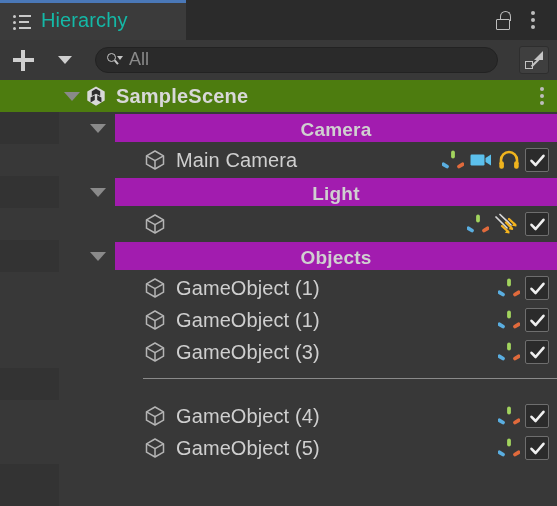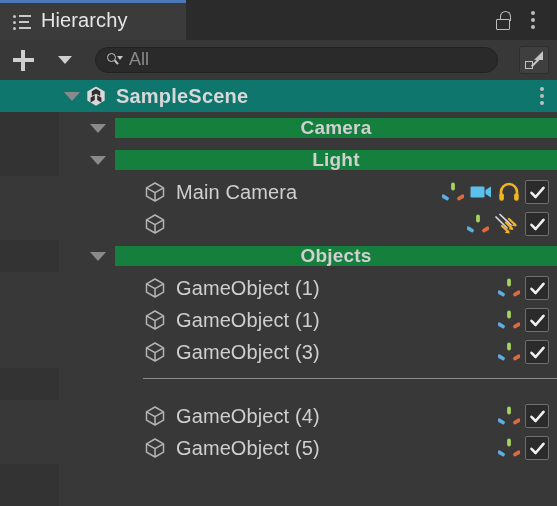--- a/index.html
+++ b/index.html
@@ -28,21 +28,21 @@
     width: 186px;
     background: #3b3b3b;
     display: flex;
     align-items: center;
     gap: 10px;
     padding-left: 13px;
     border-top: 3px solid #4a78b8;
   }
   .tab-label {
     font-size: 20px;
-    color: #e5e5e5;
+    color: #14b8a6;
     letter-spacing: .1px;
     padding-bottom: 2px;
   }
   .hier-icon { width: 18px; height: 16px; position: relative; flex: 0 0 auto; }
   .hier-icon i {
     position: absolute; background: #c9c9c9; display: block;
   }
   .hier-icon .d { width: 3px; height: 3px; border-radius: 50%; left: 0; }
   .hier-icon .b { height: 2px; left: 6px; }
   .hier-icon .r1 { top: 1px; }
@@ -193,21 +193,21 @@
   .row {
     position: relative;
     height: 32px;
     display: flex;
     align-items: center;
     z-index: 2;
   }
 
   
   .row-scene {
-    background: #0f766e;
+    background: #4d7c0f;
     height: 32px;
   }
   .row-scene .foldout { margin-left: 63px; }
   .unity-logo { width: 22px; height: 22px; margin-left: 4px; flex: 0 0 auto; }
   .row-scene .name {
     font-size: 20px; color: #d8d8d8; margin-left: 9px;
     font-weight: bold; letter-spacing: .2px;
   }
   .row-scene .kebab-wrap { margin-left: auto; padding-right: 13px; }
 
@@ -222,24 +222,24 @@
     border-left: 8px solid transparent;
     border-right: 8px solid transparent;
     border-top: 9px solid #8a8a8a;
   }
 
   
   .row-section .foldout { margin-left: 89px; }
   .section-bar {
     margin-left: 8px;
     flex: 1;
-    height: 20px;
-    background: #15803d;
+    height: 28px;
+    background: #a21caf;
     display: flex;
-    align-items: center;
+    align-items: flex-end;
     justify-content: center;
   }
   .section-bar .title {
     font-size: 19px;
     color: #d0d0d0;
     font-weight: bold;
     letter-spacing: .2px;
     padding-bottom: 1px;
   }
 
@@ -375,29 +375,20 @@
 
     <div class="row row-section">
       <span class="foldout">
         <span class="tri"></span>
       </span>
       <span class="section-bar">
         <span class="title">Camera</span>
       </span>
     </div>
 
-    <div class="row row-section">
-      <span class="foldout">
-        <span class="tri"></span>
-      </span>
-      <span class="section-bar">
-        <span class="title">Light</span>
-      </span>
-    </div>
-
     <div class="row row-obj">
       <span class="cube">
         <svg width="24" height="24" viewBox="0 0 24 24" fill="none" stroke="#b4b4b4" stroke-width="1.5" stroke-linejoin="round">
           <polygon points="12,3 20.5,7.8 20.5,16.2 12,21 3.5,16.2 3.5,7.8"></polygon>
           <polyline points="3.5,7.8 12,12.6 20.5,7.8"></polyline>
           <line x1="12" y1="12.6" x2="12" y2="21"></line>
         </svg>
       </span>
       <span class="name">Main Camera</span>
       <span class="icons">
@@ -419,20 +410,29 @@
             <path d="M3 14 V11 a8 8 0 0 1 16 0 v3" fill="none" stroke="#f0b41e" stroke-width="2.6" stroke-linecap="round"></path>
             <rect x="1.3" y="12.2" width="4.6" height="7.6" rx="2.1" fill="#f0b41e"></rect>
             <rect x="16.1" y="12.2" width="4.6" height="7.6" rx="2.1" fill="#f0b41e"></rect>
           </svg>
         </span>
         <span class="cbox">
           <svg width="17" height="17" viewBox="0 0 17 17">
             <polyline points="2.5,8.8 6.6,13 14.5,3.8" fill="none" stroke="#f0f0f0" stroke-width="2.6" stroke-linecap="round" stroke-linejoin="round"></polyline>
           </svg>
         </span>
+      </span>
+    </div>
+
+    <div class="row row-section">
+      <span class="foldout">
+        <span class="tri"></span>
+      </span>
+      <span class="section-bar">
+        <span class="title">Light</span>
       </span>
     </div>
 
     <div class="row row-obj">
       <span class="cube">
         <svg width="24" height="24" viewBox="0 0 24 24" fill="none" stroke="#b4b4b4" stroke-width="1.5" stroke-linejoin="round">
           <polygon points="12,3 20.5,7.8 20.5,16.2 12,21 3.5,16.2 3.5,7.8"></polygon>
           <polyline points="3.5,7.8 12,12.6 20.5,7.8"></polyline>
           <line x1="12" y1="12.6" x2="12" y2="21"></line>
         </svg>

